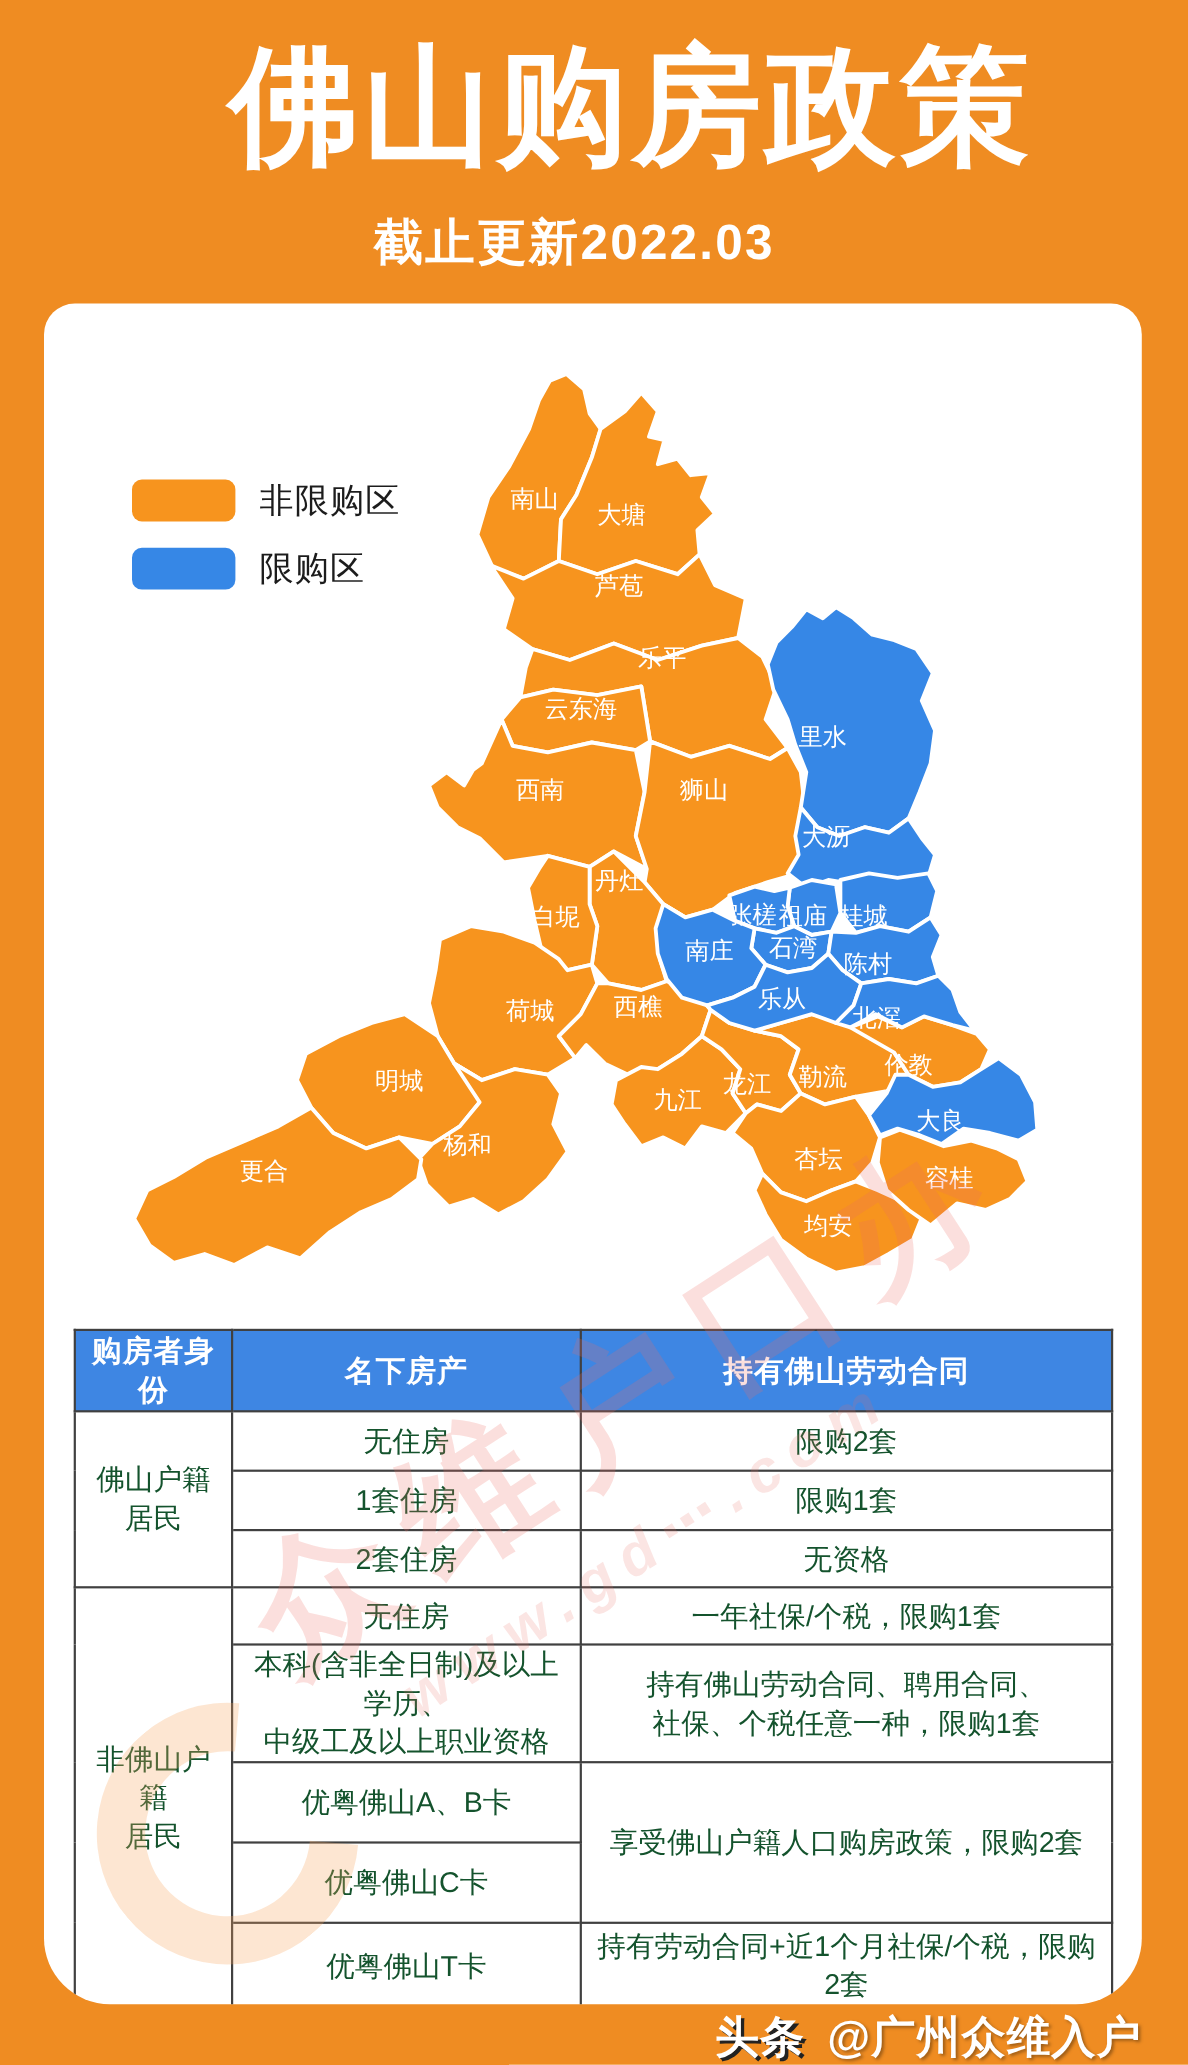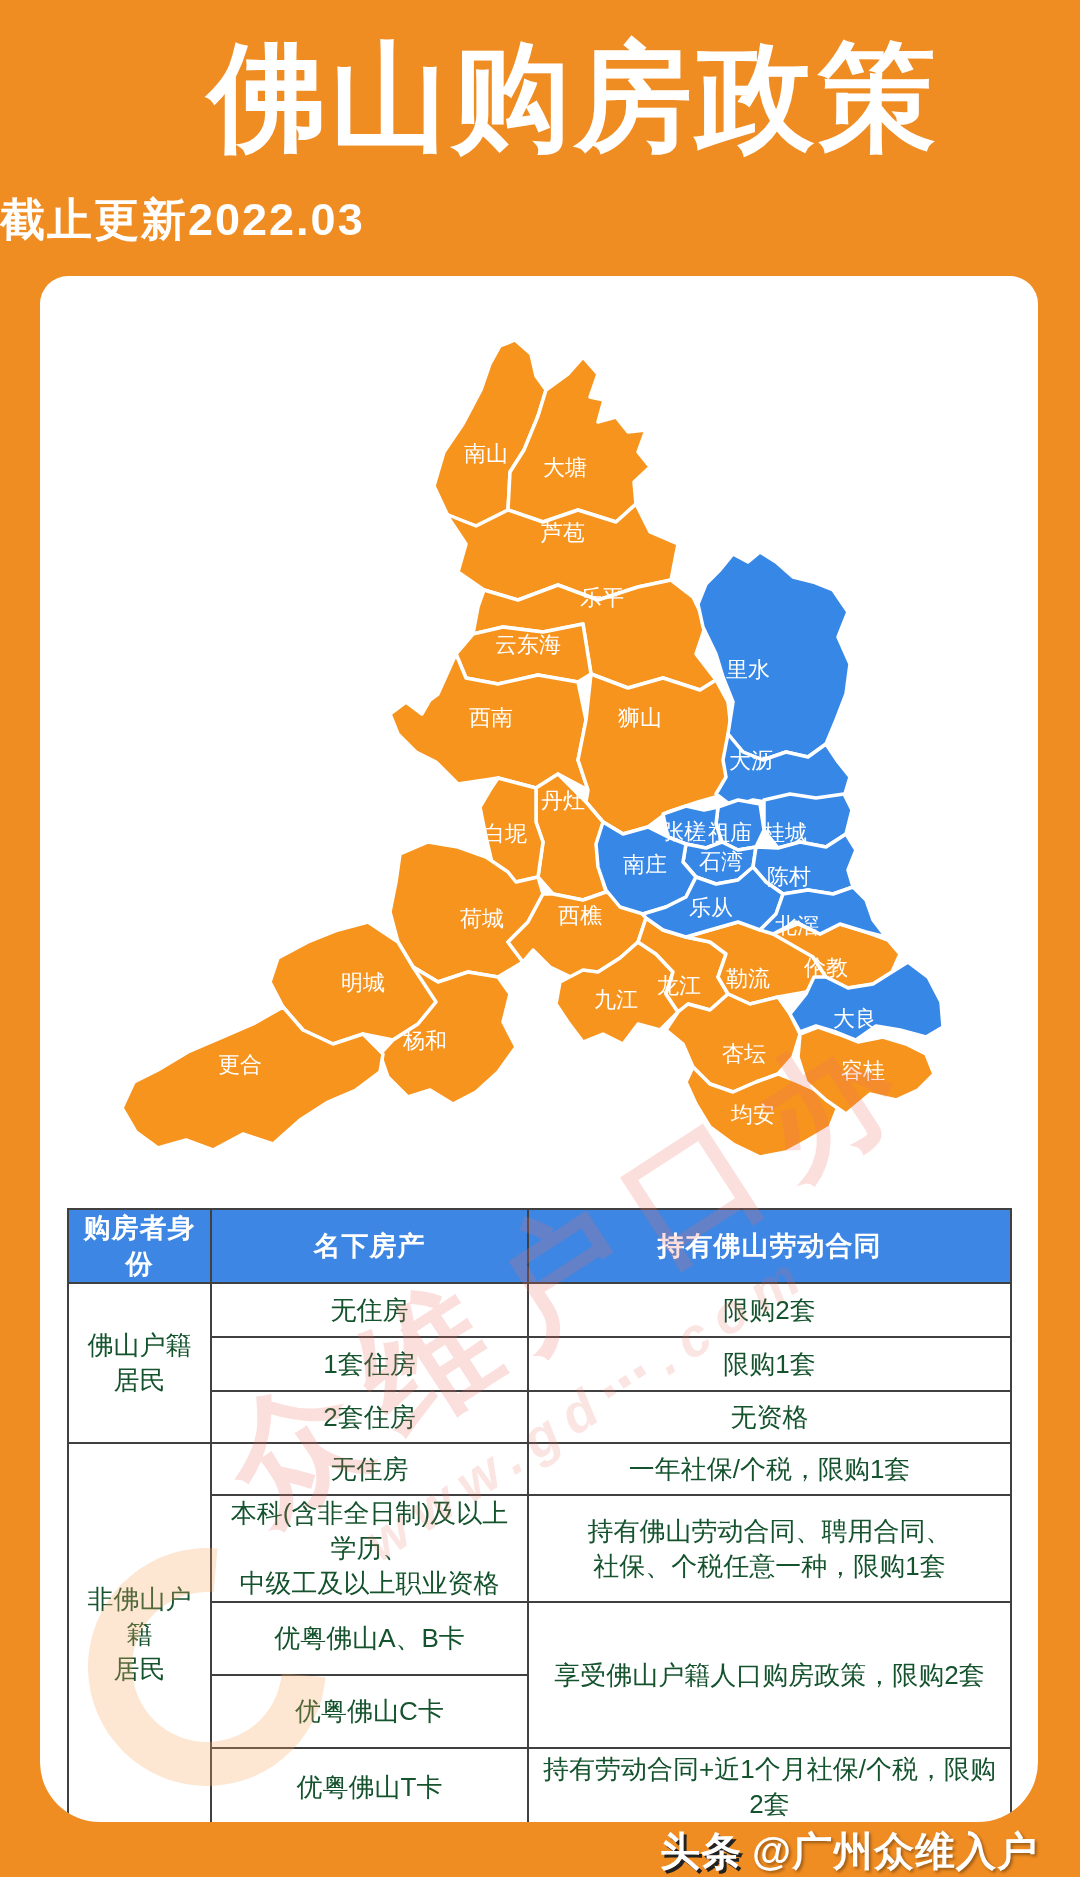--- a/index.html
+++ b/index.html
@@ -6,21 +6,21 @@
   body{
     width:1080px;height:1877px;position:relative;overflow:hidden;
     background:#EF8C22;
     font-family:"Liberation Sans","DejaVu Sans",sans-serif;
   }
   .page-title{
     position:absolute;top:30px;left:0;width:1080px;text-align:center;
     font-size:118px;font-weight:900;color:#ffffff;letter-spacing:4px;line-height:1.15;padding-left:34px;
   }
   .page-subtitle{
-    position:absolute;top:190px;left:0;width:1044px;
+    position:absolute;top:190px;left:0;width:1044px;text-align:center;
     font-size:45px;font-weight:800;color:#ffffff;letter-spacing:2px;
   }
   .card{
     position:absolute;left:40px;top:276px;width:998px;height:1546px;
     background:#ffffff;border-radius:28px 28px 60px 60px;overflow:hidden;
   }
   .map-svg{position:absolute;left:0;top:0;z-index:1;}
   .map-label{
     font-family:"Liberation Sans","DejaVu Sans",sans-serif;
     font-size:22px;fill:#ffffff;font-weight:500;
@@ -58,21 +58,21 @@
   }
   .wm-c-logo{
     position:absolute;left:48px;top:1272px;width:150px;height:150px;
     border:44px solid rgba(246,167,94,0.28);border-right-color:transparent;
     border-radius:50%;transform:rotate(-40deg);
   }
   .footer{
     position:absolute;right:42px;top:1824px;text-align:right;
     font-size:40px;font-weight:bold;color:#ffffff;letter-spacing:1px;
   }
-  .footer .platform{text-shadow:3px 3px 0 #222222;margin-right:10px;}
+  .footer .platform{text-shadow:3px 3px 0 #222222;margin-right:20px;}
   .footer .account{text-shadow:2px 2px 3px rgba(0,0,0,0.35);}
 </style>
 </head>
 <body>
 
 <div class="page-title">佛山购房政策</div>
 <div class="page-subtitle">截止更新2022.03</div>
 
 <div class="card">
 
@@ -136,20 +136,30 @@
       <text x="690" y="564" text-anchor="middle" class="map-label">祖庙</text>
       <text x="644" y="563" text-anchor="middle" class="map-label">张槎</text>
       <text x="681" y="593" text-anchor="middle" class="map-label">石湾</text>
       <text x="605" y="596" text-anchor="middle" class="map-label">南庄</text>
       <text x="749" y="608" text-anchor="middle" class="map-label">陈村</text>
       <text x="671" y="639" text-anchor="middle" class="map-label">乐从</text>
       <text x="757" y="657" text-anchor="middle" class="map-label">北滘</text>
       <text x="815" y="750" text-anchor="middle" class="map-label">大良</text>
     </svg>
 
+  <div class="legend">
+    <div class="legend-row">
+      <div class="legend-swatch" style="background:#F7941E;"></div>
+      <div class="legend-label">非限购区</div>
+    </div>
+    <div class="legend-row">
+      <div class="legend-swatch" style="background:#3687E6;"></div>
+      <div class="legend-label">限购区</div>
+    </div>
+  </div>
 
   <table class="policy">
     <colgroup>
         <col style="width:143px">
         <col style="width:317px">
         <col style="width:483px">
       </colgroup>
     <tbody>
         <tr class="h50">
       <th>购房者身份</th>

